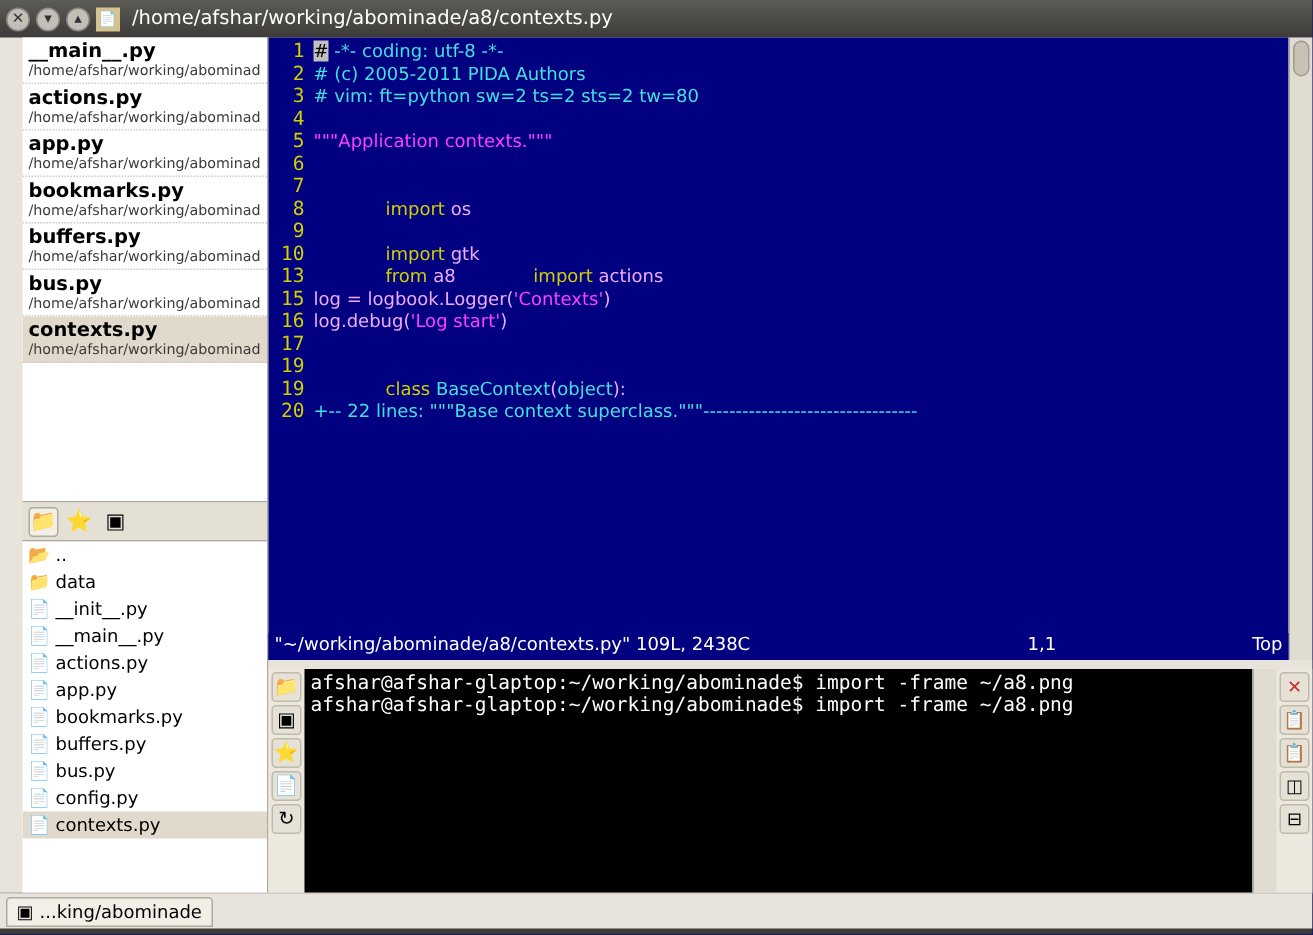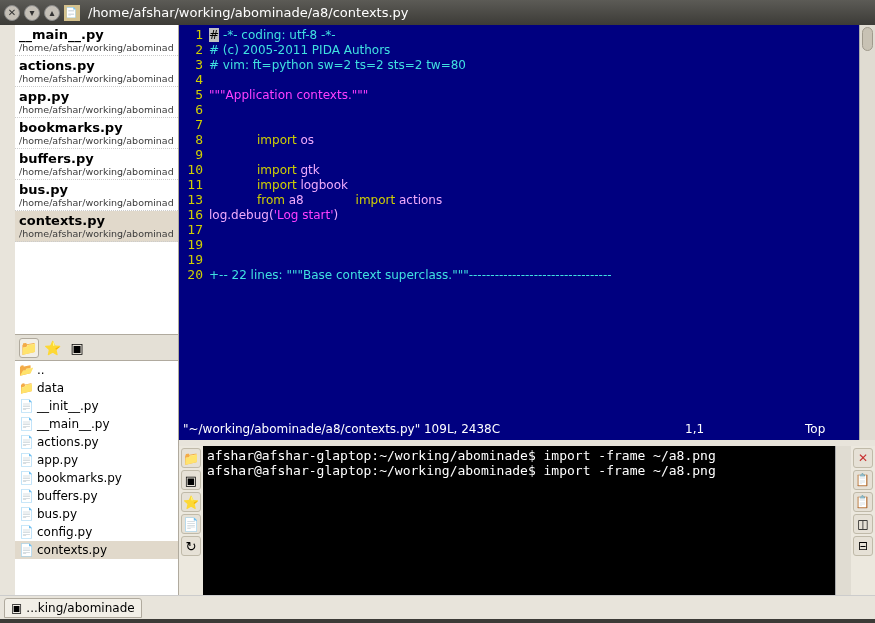--- a/index.html
+++ b/index.html
@@ -39,21 +39,21 @@
 .c-comment { color: #40e0e0; }
 .c-str { color: #ff40ff; }
 .c-kw { color: #d0d000; margin-left: 48px; }
 .c-ident { color: #40e0e0; }
 .c-plain { color: #f0abfc; }
 .c-fold { color: #40e0e0; }
 .cursor-box { background: #c0c0c0; color:#000; }
 .editor-status { position:absolute; bottom:0; left:0; right:16px; height:18px; background:#000080; color:#fff; font-family: monospace; font-size:13px; padding: 0 4px; display:flex; }
 .status-file { flex:1; }
 .status-pos { width:120px; }
-.status-mode { width:50px; text-align:left; }
+.status-mode { width:50px; text-align:right; }
 .ed-scrollbar { width:16px; background:#e0dcd2; border-left:1px solid #aaa; position:relative; }
 .ed-scroll-thumb { position:absolute; top:2px; left:2px; right:2px; height:24px; background:#c8c2b4; border:1px solid #a09a8c; border-radius:6px; }
 
 .gap { height: 6px; background:#e8e4db; }
 
 .term-wrap { flex: 1; display:flex; background:#e8e4db; }
 .term-leftbar { width:24px; background:#ece8de; display:flex; flex-direction:column; gap:2px; padding:2px; }
 .tlb-btn { width:20px; height:20px; display:flex; align-items:center; justify-content:center; font-size:13px; background:#e6e1d6; border:1px solid #c0baa9; border-radius:3px; }
 .term-body { flex:1; background:#000; color:#fff; font-family: monospace; font-size:13px; padding: 2px 4px; white-space:pre;}
 .term-rightbar { width:24px; background:#ece8de; display:flex; flex-direction:column; gap:2px; padding:2px; }
@@ -199,41 +199,42 @@
           </div>
           <div class="editor-line">
             <span class="lnum">9</span>
             <span class="code"></span>
           </div>
           <div class="editor-line">
             <span class="lnum">10</span>
             <span class="code"><span class="c-kw">import</span><span class="c-plain"> gtk</span></span>
           </div>
           <div class="editor-line">
-            <span class="lnum">11</span>
-            <span class="code"><span class="c-kw">import</span><span class="c-plain"> logbook</span></span>
-          </div>
-          <div class="editor-line">
             <span class="lnum">13</span>
             <span class="code"><span class="c-kw">from</span><span class="c-plain"> a8 </span><span class="c-kw">import</span><span class="c-plain"> actions</span></span>
           </div>
           <div class="editor-line">
+            <span class="lnum">15</span>
+            <span class="code"><span class="c-plain">log = logbook.Logger(</span><span class="c-str">'Contexts'</span><span class="c-plain">)</span></span>
+          </div>
+          <div class="editor-line">
             <span class="lnum">16</span>
             <span class="code"><span class="c-plain">log.debug(</span><span class="c-str">'Log start'</span><span class="c-plain">)</span></span>
           </div>
           <div class="editor-line">
             <span class="lnum">17</span>
             <span class="code"></span>
           </div>
           <div class="editor-line">
             <span class="lnum">19</span>
             <span class="code"></span>
           </div>
           <div class="editor-line">
             <span class="lnum">19</span>
+            <span class="code"><span class="c-kw">class</span><span class="c-plain"> </span><span class="c-ident">BaseContext</span><span class="c-plain">(</span><span class="c-ident">object</span><span class="c-plain">):</span></span>
           </div>
           <div class="editor-line">
             <span class="lnum">20</span>
             <span class="code"><span class="c-fold">+-- 22 lines: """Base context superclass."""---------------------------------</span></span>
           </div>
         </div>
       <div class="ed-scrollbar">
         <div class="ed-scroll-thumb"></div>
       </div>
       <div class="editor-status">

